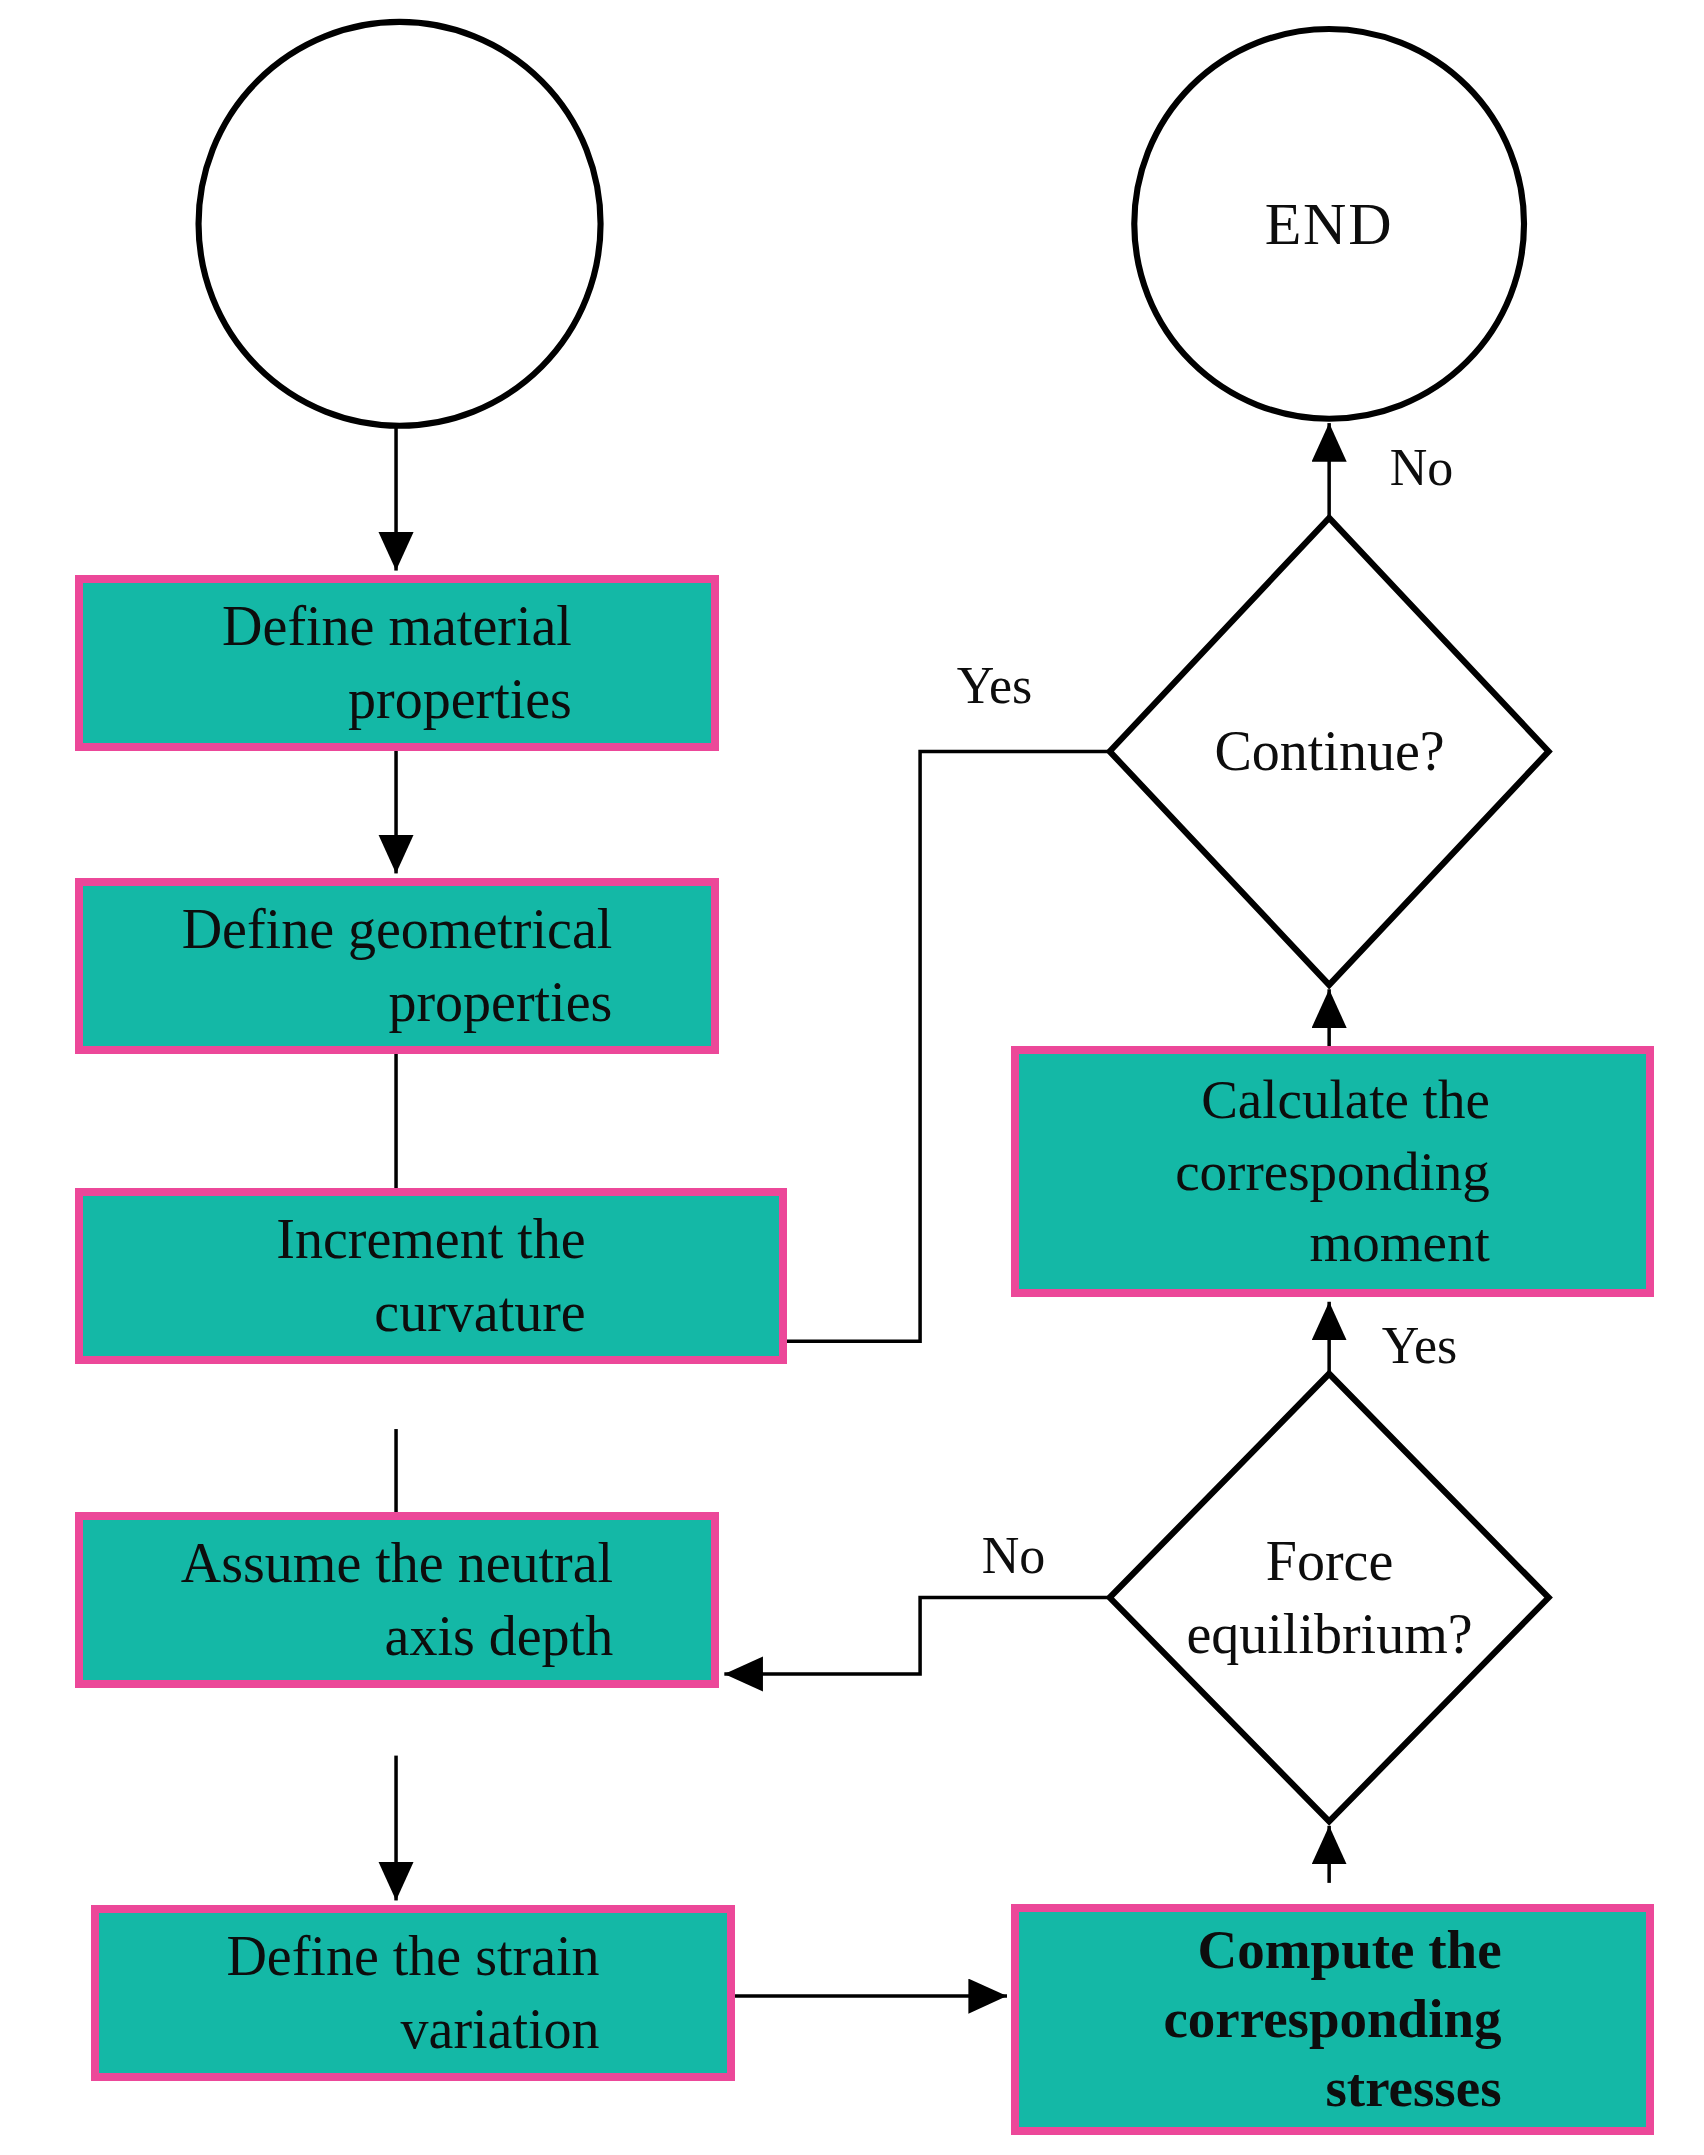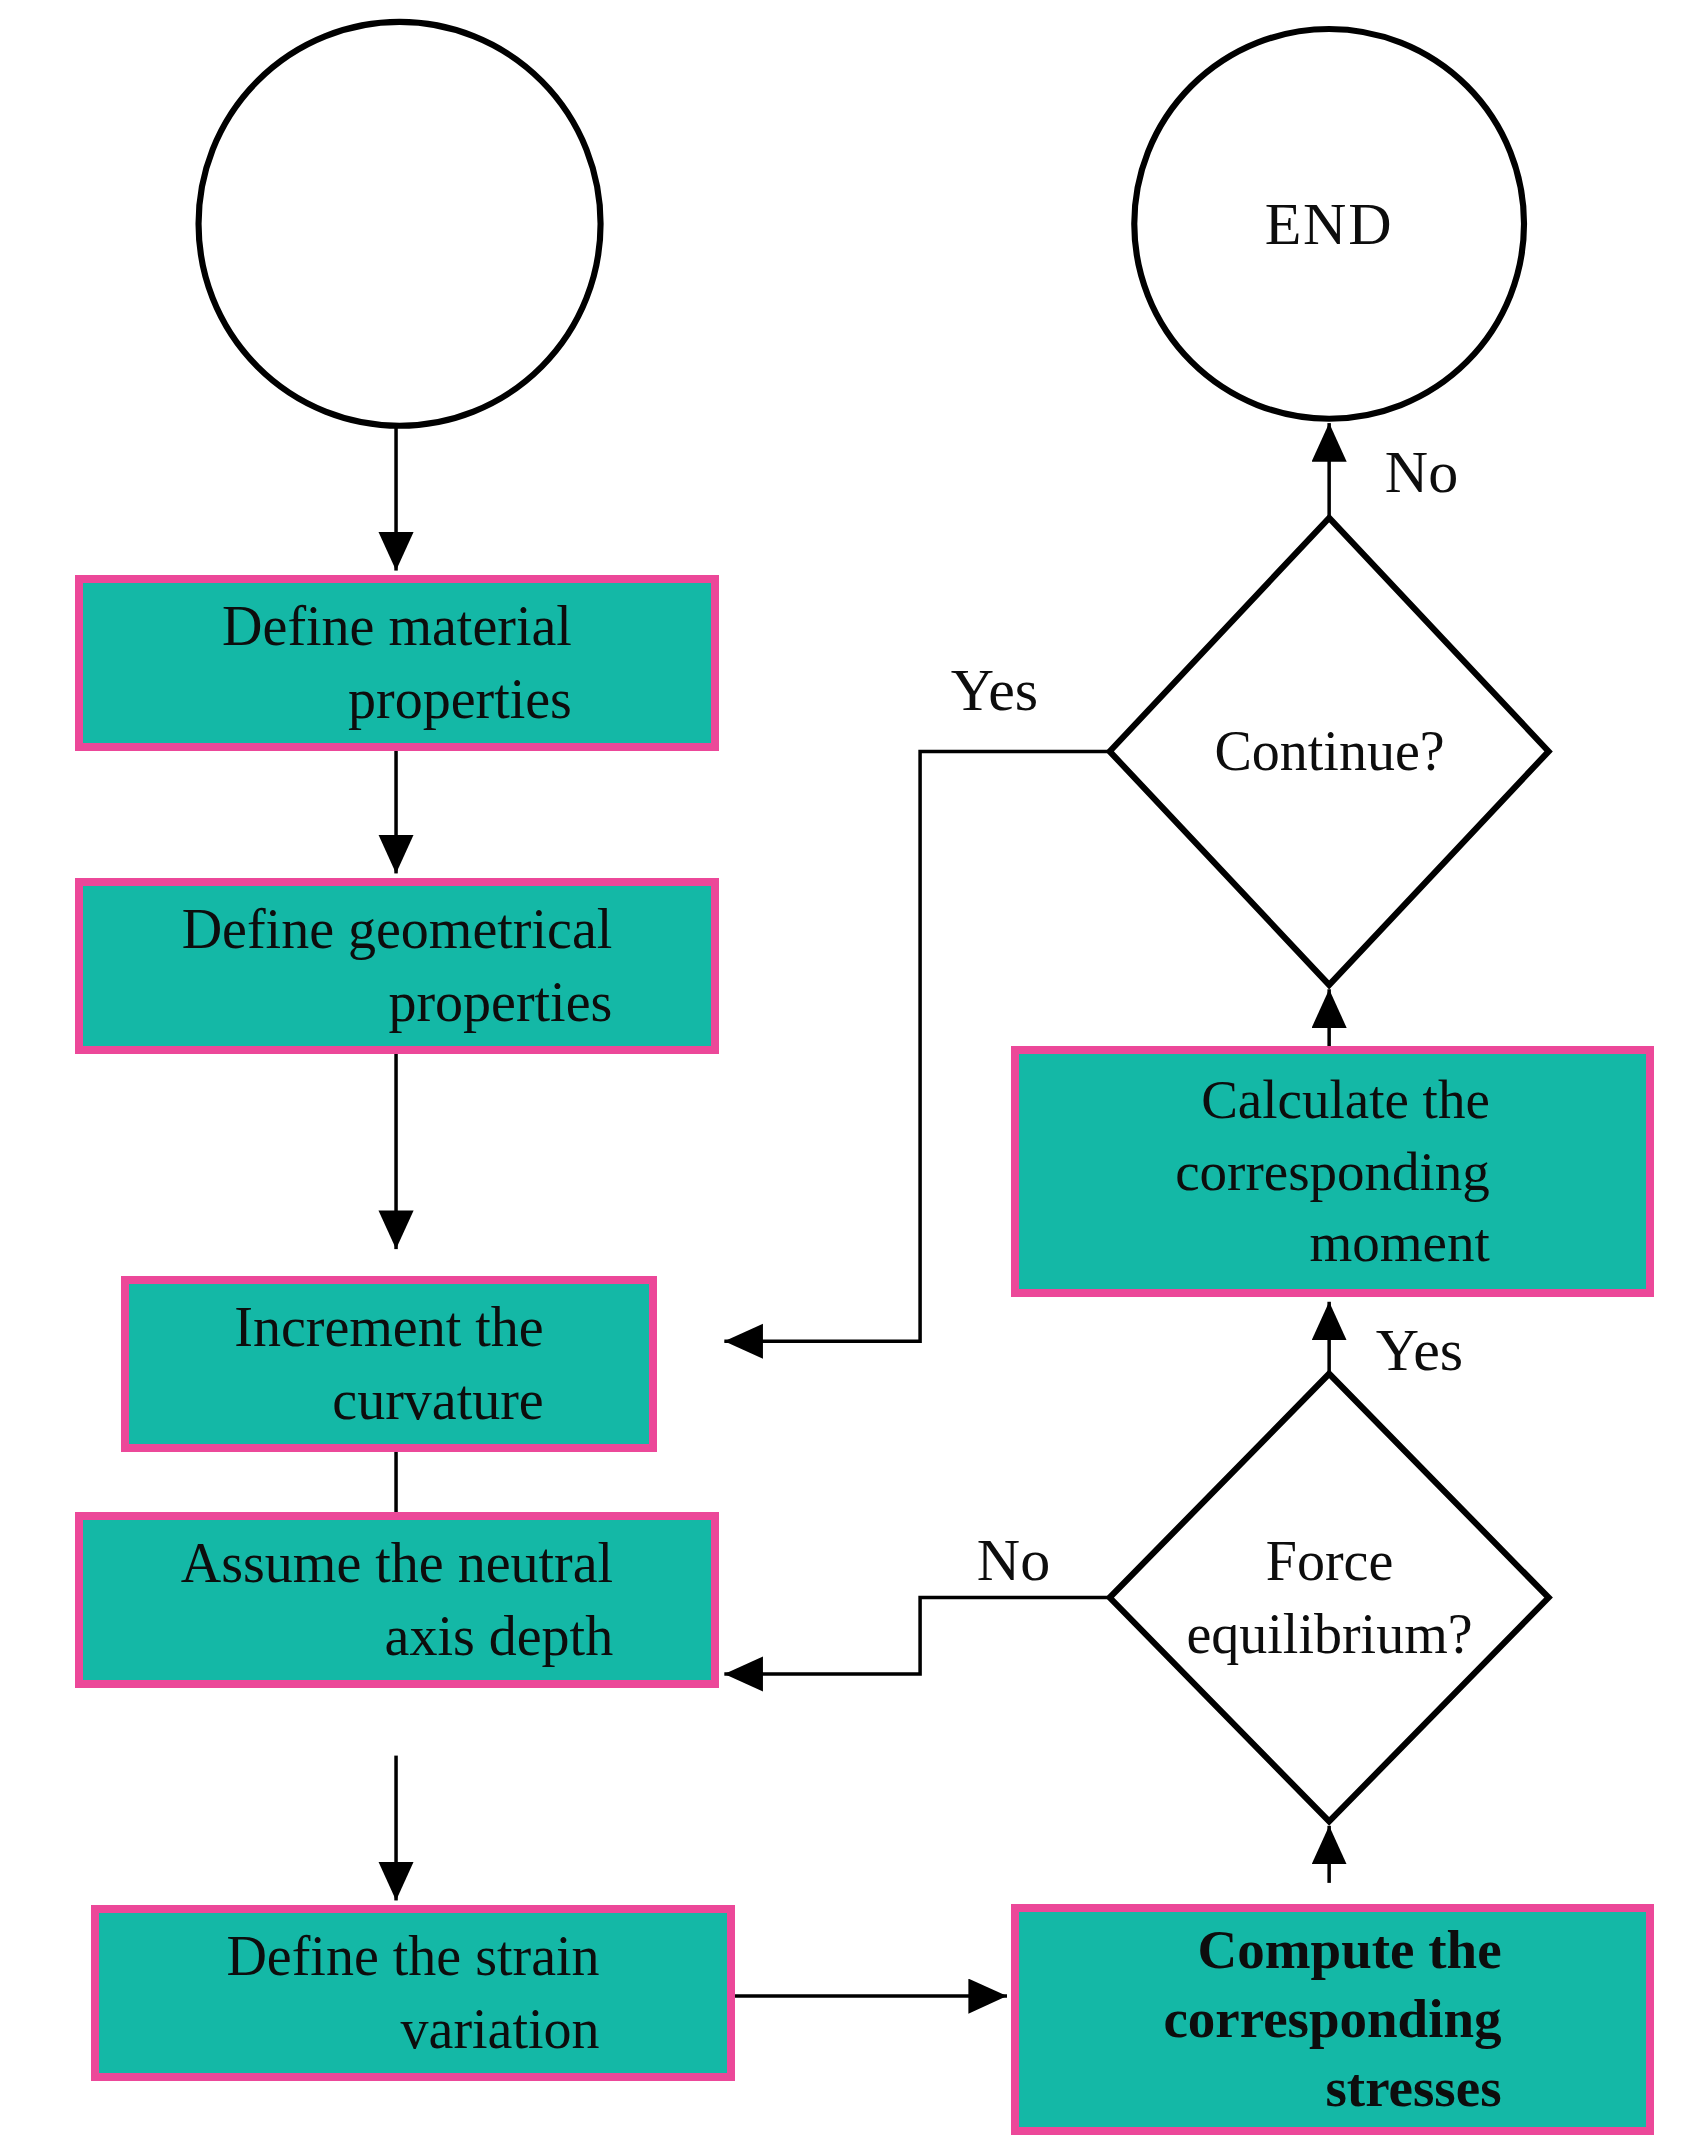--- a/index.html
+++ b/index.html
@@ -46,21 +46,21 @@
     line-height: 1.3;
   }
   .terminal-label {
     font-size: 60px;
     letter-spacing: 1.8px;
   }
   .edge-label {
     position: absolute;
     width: 193px;
     text-align: center;
-    font-size: 60px;
+    font-size: 52px;
     line-height: 1.1;
   }
   svg line, svg polyline { stroke: #000000; stroke-width: 4; fill: none; }
   svg ellipse, svg polygon.shape { stroke: #000000; stroke-width: 7; fill: #ffffff; }
 </style>
 </head>
 <body>
 
 <div id="canvas">
 
@@ -93,21 +93,21 @@
     <polyline points="1264,856 1048,856 1048,1528 825,1528" marker-end="url(#ah)"></polyline>
     <polyline points="1264,1820 1048,1820 1048,1907 825,1907" marker-end="url(#ah)"></polyline>
   </svg>
 
   <div class="node-label terminal-label" style="left:1134px; top:29px; width:390px; height:390px;">END</div>
 
   <div class="process-box" style="left:75px; top:575px; width:644px; height:176px;">Define material
 properties</div>
   <div class="process-box" style="left:75px; top:878px; width:644px; height:176px;">Define geometrical
 properties</div>
-  <div class="process-box" style="left:75px; top:1276px; width:536px; height:176px;margin-left:46px;">Increment the
+  <div class="process-box" style="left:75px; top:1188px; width:712px; height:176px;">Increment the
 curvature</div>
   <div class="process-box" style="left:75px; top:1512px; width:644px; height:176px;">Assume the neutral
 axis depth</div>
   <div class="process-box" style="left:91px; top:1905px; width:644px; height:176px;">Define the strain
 variation</div>
   <div class="process-box" style="left:1011px; top:1046px; width:643px; height:251px; font-size:55px;">Calculate the
 corresponding
 moment</div>
   <div class="process-box" style="left:1011px; top:1904px; width:643px; height:231px; font-size:55px; line-height:1.25;font-weight:bold;">Compute the
 corresponding

